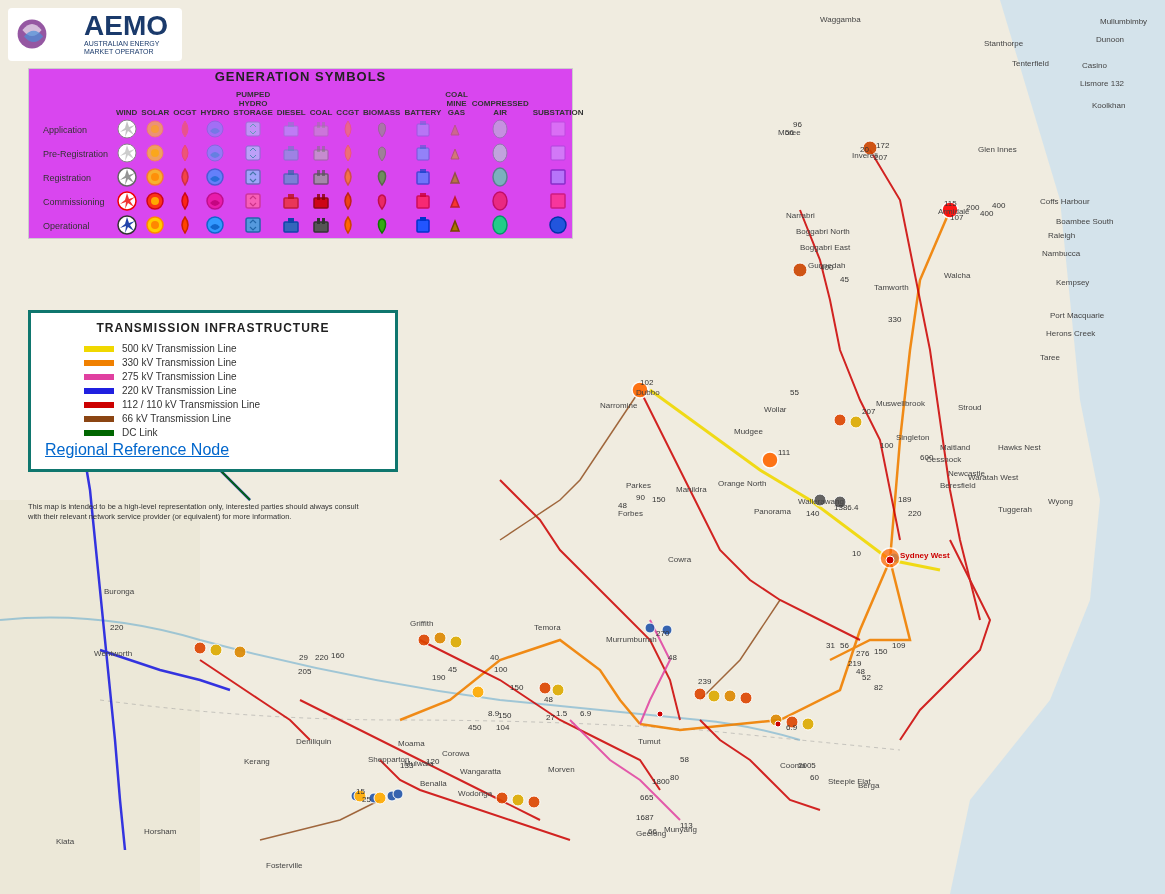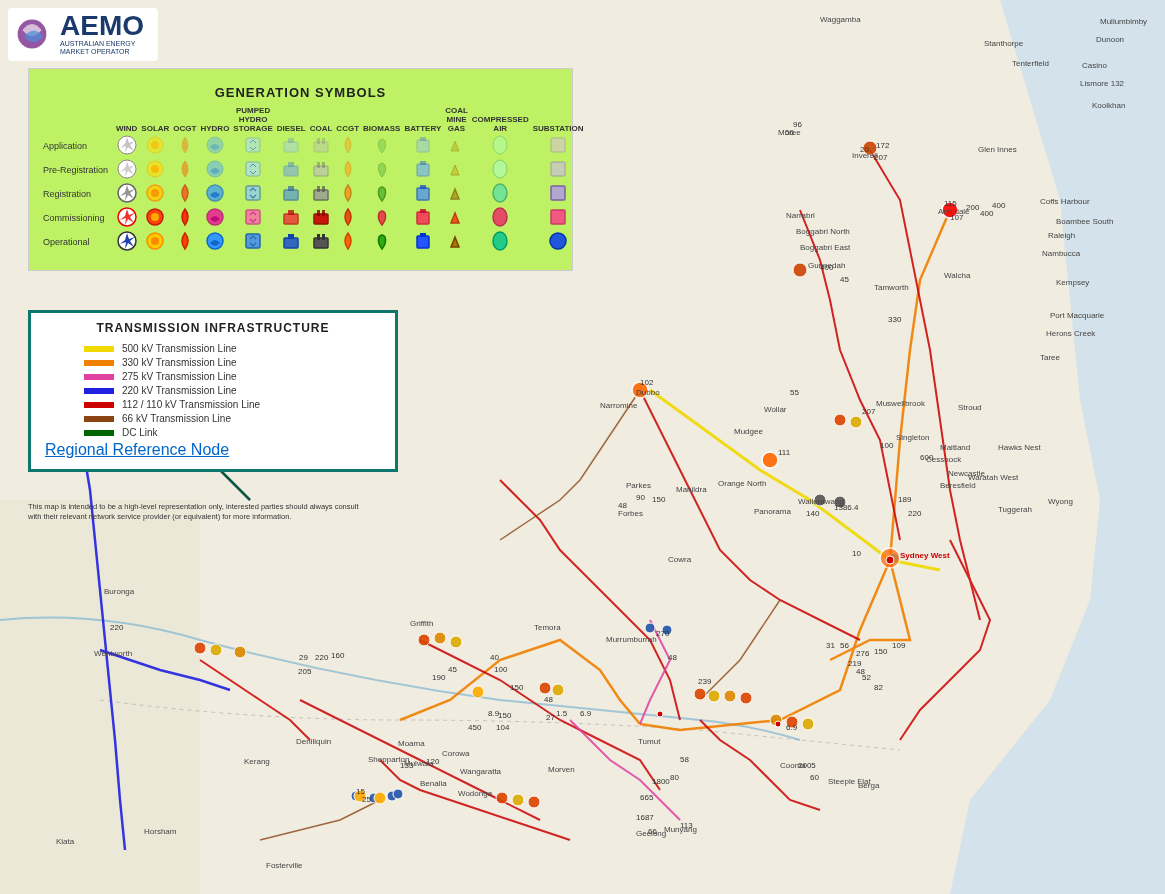--- a/index.html
+++ b/index.html
@@ -36,20 +36,21 @@
       left: 8px;
       z-index: 100;
       background: white;
       padding: 4px 8px;
       border-radius: 4px;
     }
 
     .logo-text {
       display: flex;
       align-items: center;
+      gap: 24px;
     }
 
     .logo-icon {
       width: 40px;
       height: 40px;
       margin-right: 4px;
     }
 
     .logo-title {
       font-size: 28px;
@@ -64,23 +65,23 @@
       line-height: 1.2;
       max-width: 90px;
     }
 
     
     #gen-legend {
       position: absolute;
       top: 68px;
       left: 28px;
       z-index: 100;
-      background: #bef264;
+      background: #d946ef;
       border: 1px solid #ccc;
-      padding: 16px 12px;
+      padding: 0 12px;
       width: 545px;
     }
 
     .gen-legend-title {
       text-align: center;
       font-size: 13px;
       font-weight: bold;
       letter-spacing: 1px;
       margin-bottom: 6px;
       color: #222;

